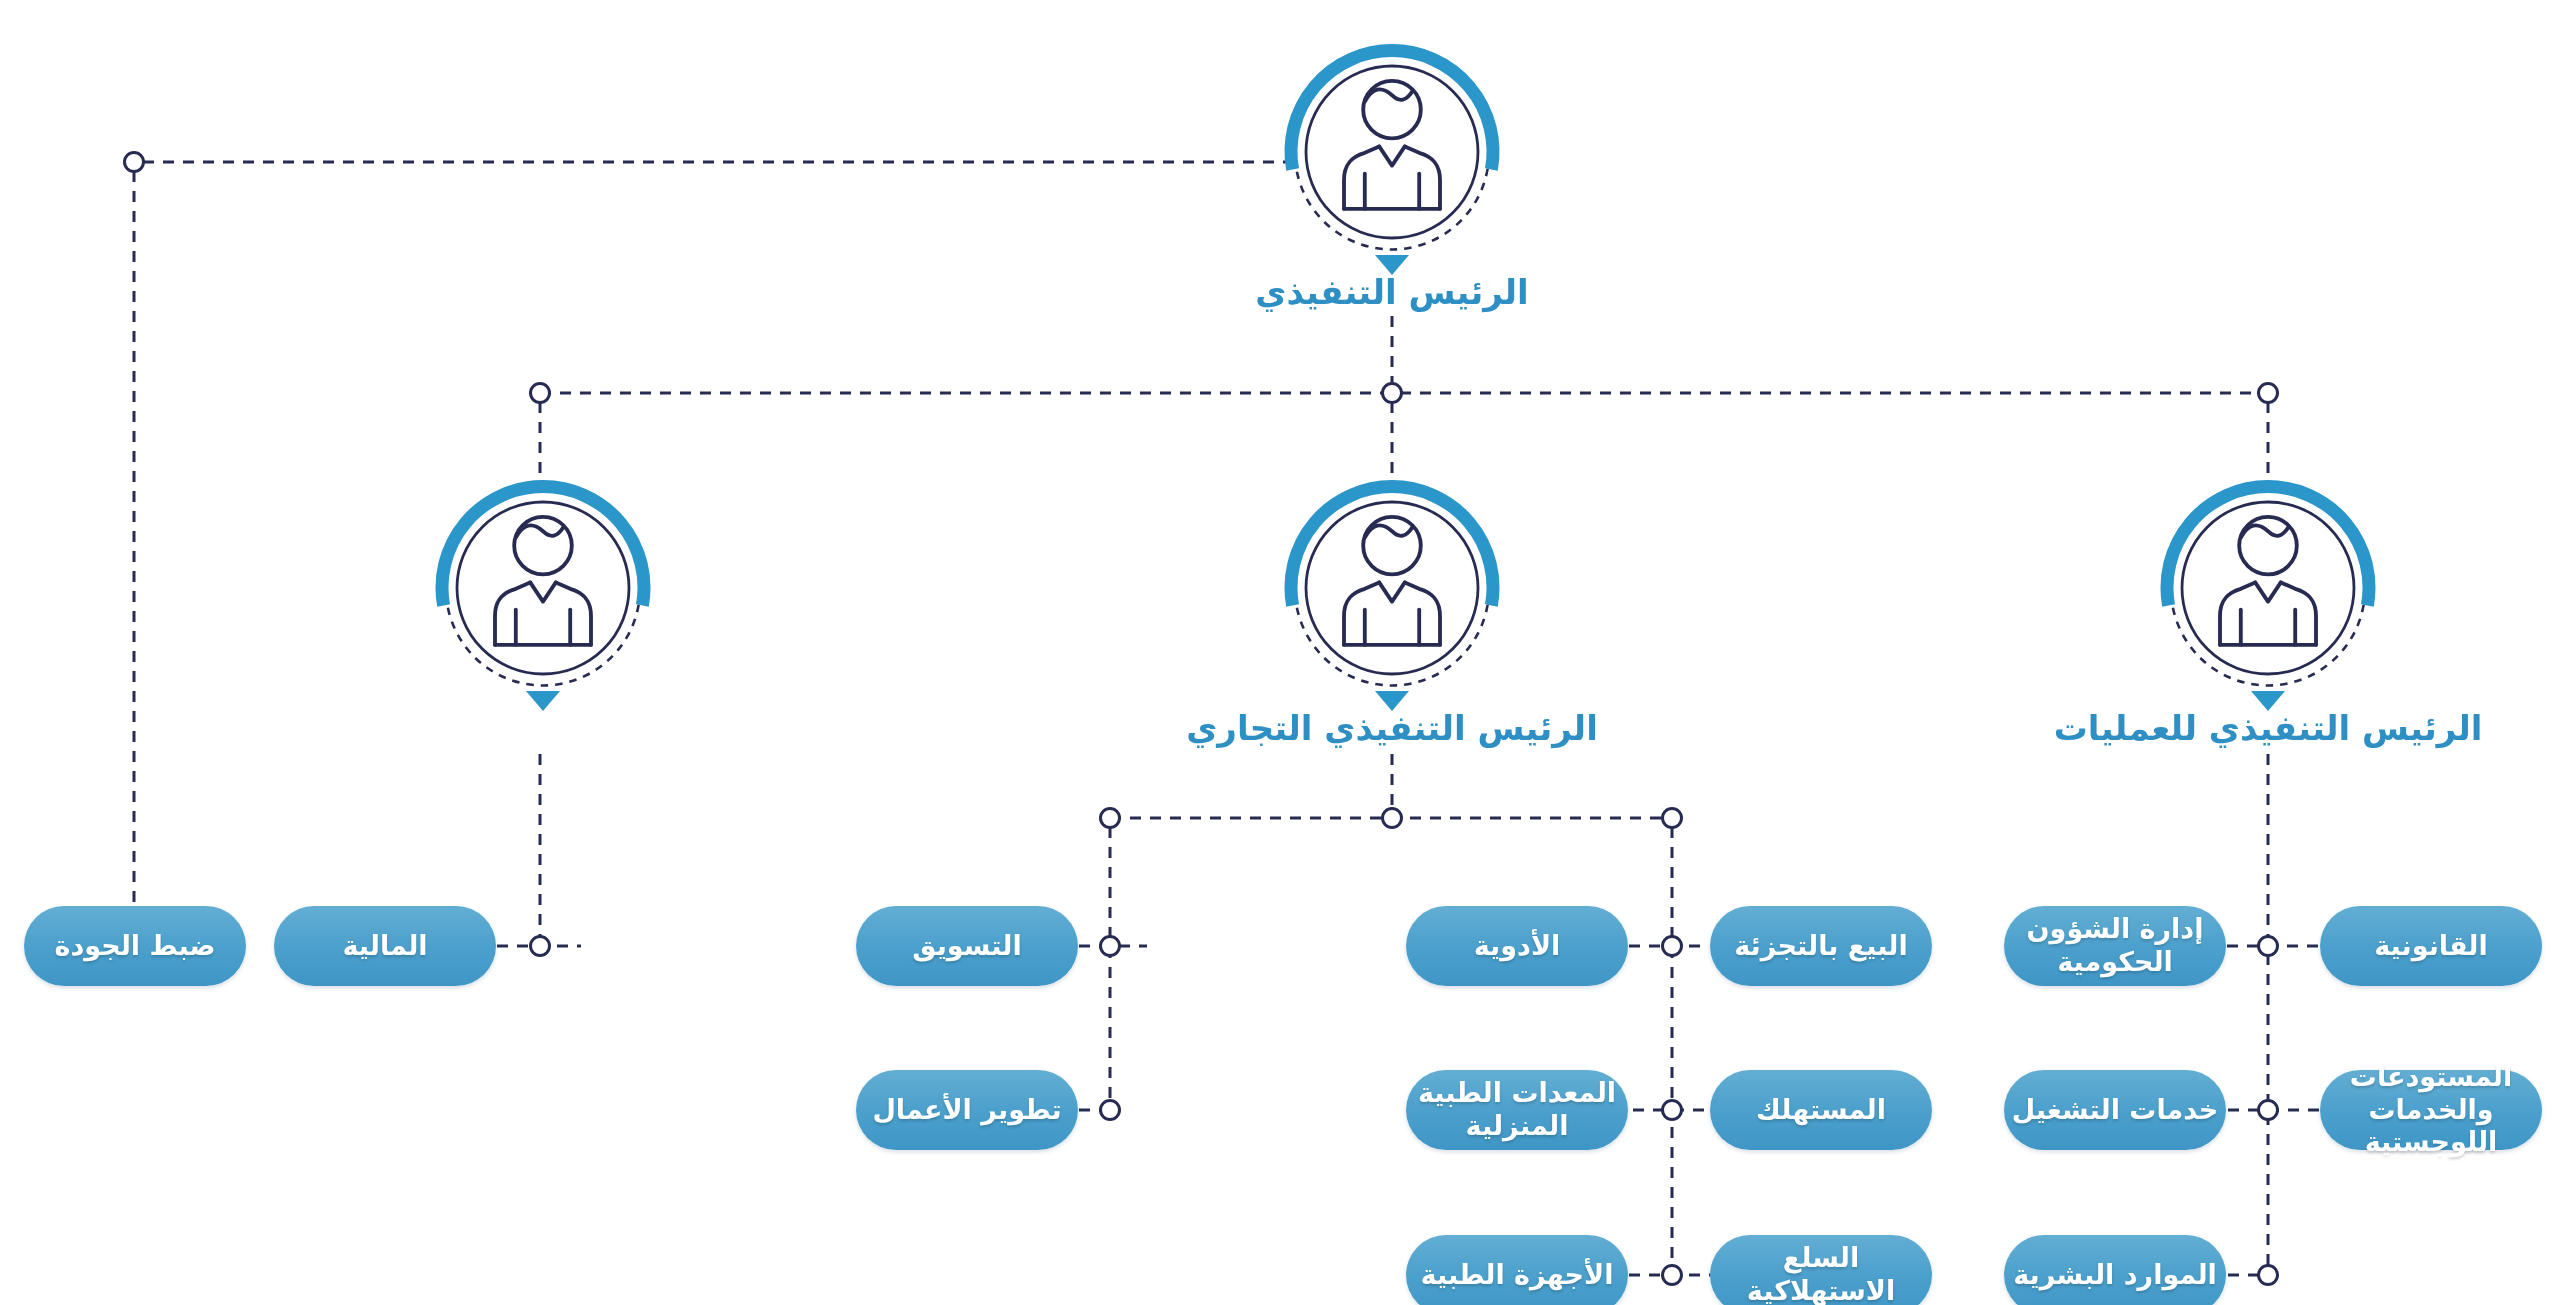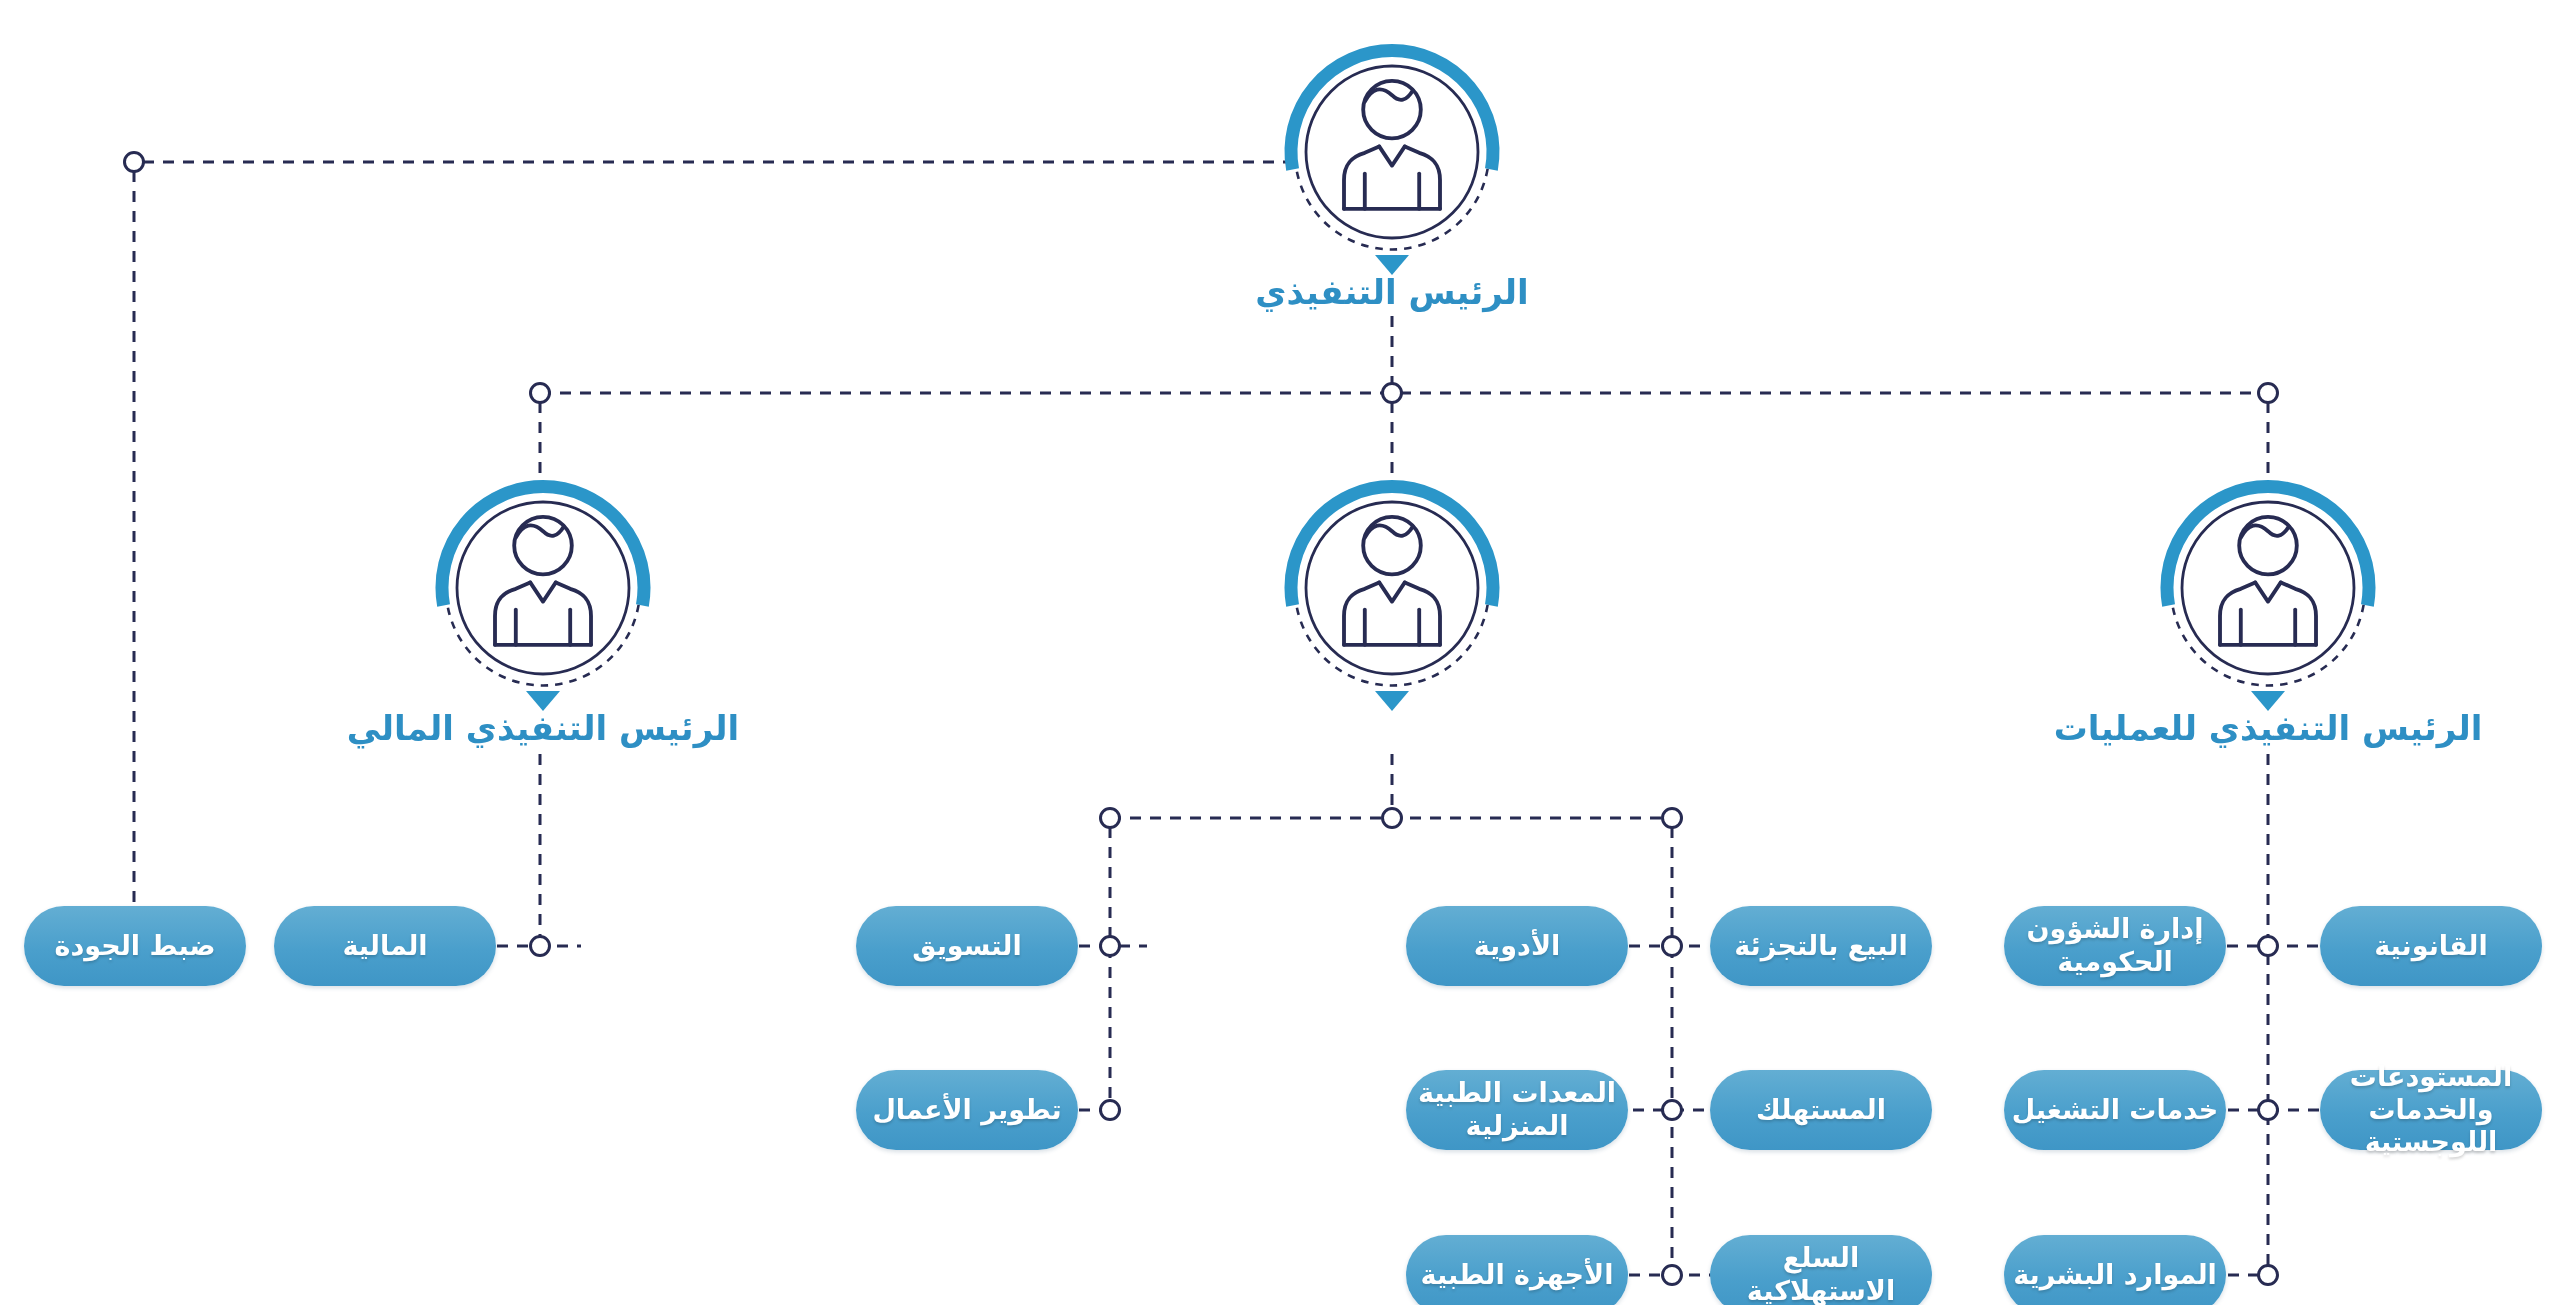--- a/index.html
+++ b/index.html
@@ -101,27 +101,27 @@
     <svg class="badge" viewBox="-112 -112 224 238">
         <use href="#person-badge"></use>
       </svg>
     <div class="exec-label" dir="rtl">الرئيس التنفيذي</div>
   </div>
 
   <div class="exec" style="left:431px;top:436px">
     <svg class="badge" viewBox="-112 -112 224 238">
         <use href="#person-badge"></use>
       </svg>
-    <div class="exec-label" dir="rtl">الرئيس التنفيذي المالي</div>
   </div>
 
   <div class="exec" style="left:1280px;top:436px">
     <svg class="badge" viewBox="-112 -112 224 238">
         <use href="#person-badge"></use>
       </svg>
+    <div class="exec-label" dir="rtl">الرئيس التنفيذي التجاري</div>
   </div>
 
   <div class="exec" style="left:2156px;top:436px">
     <svg class="badge" viewBox="-112 -112 224 238">
         <use href="#person-badge"></use>
       </svg>
     <div class="exec-label" dir="rtl">الرئيس التنفيذي للعمليات</div>
   </div>
 
   <div class="pill" style="left:24px;top:866px">

